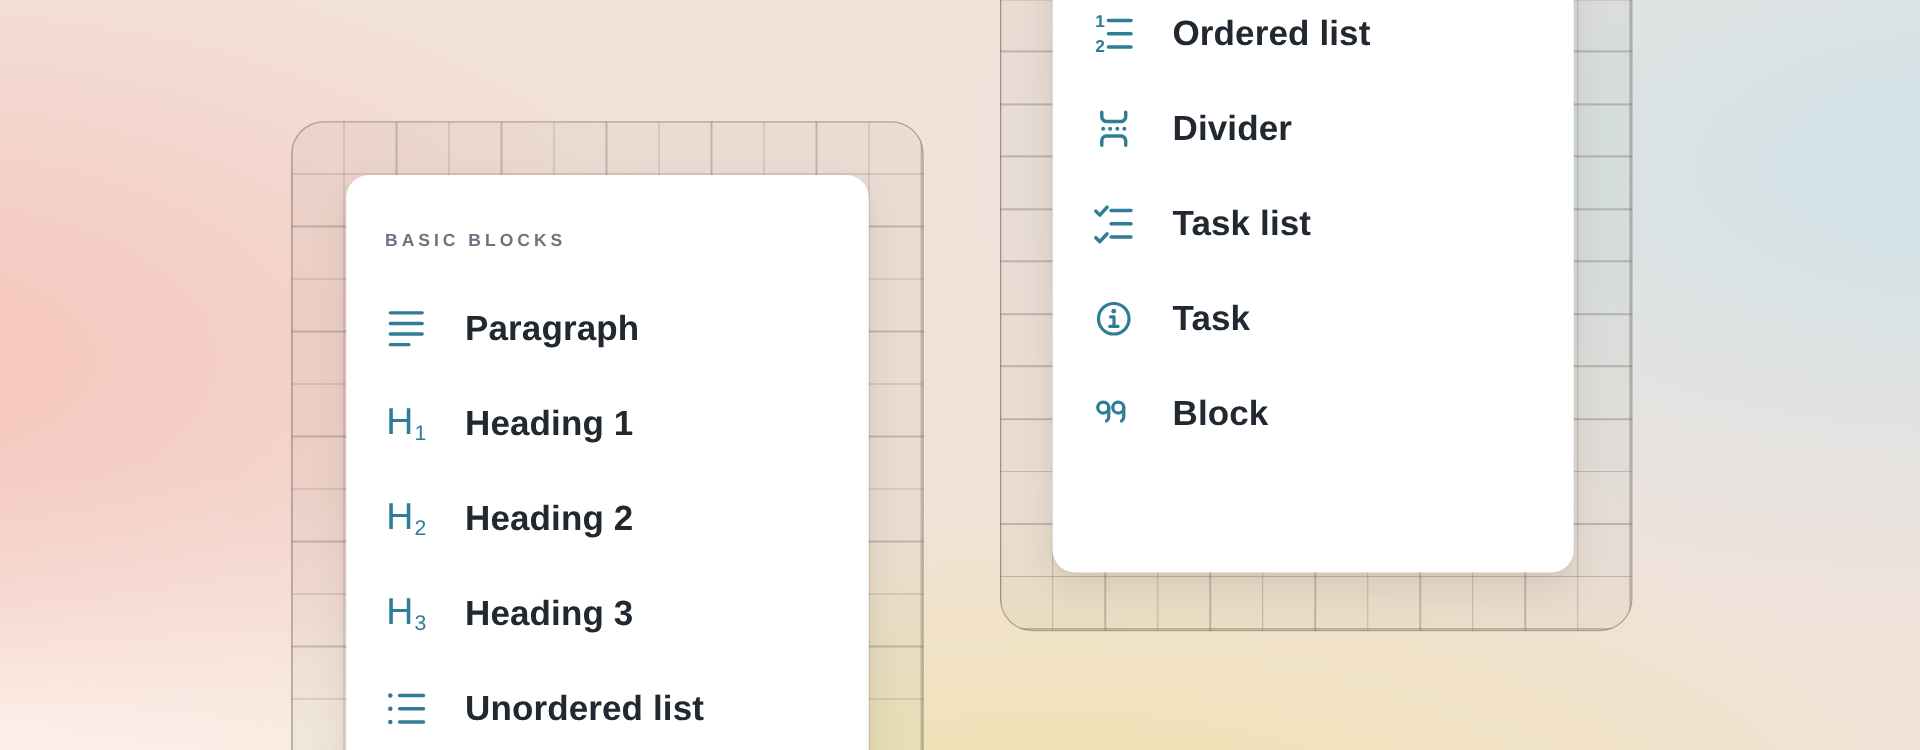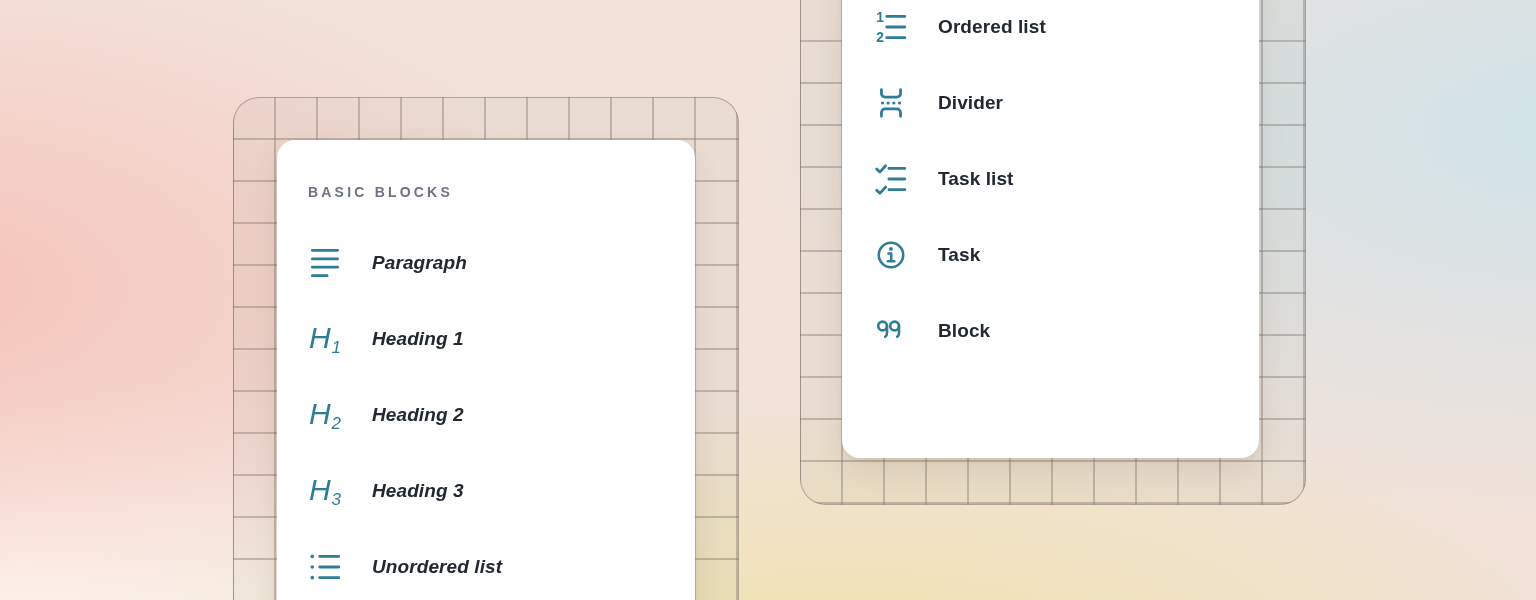--- a/index.html
+++ b/index.html
@@ -27,29 +27,29 @@
     box-shadow:0 12px 28px rgba(90,70,60,0.12), 0 2px 6px rgba(0,0,0,0.04);
     box-sizing:border-box;
   }
   #card-left{left:277px;top:140px;width:418px;height:520px;padding:42px 0 0 31px;}
   #card-right{left:842px;top:-50px;width:417px;height:508px;padding:53px 0 0 32px;}
   .section-label{
     font-size:14px;line-height:20px;font-weight:700;letter-spacing:3.2px;
     color:var(--section-gray,#6B7380);
   }
   .menu-list{display:flex;flex-direction:column;gap:28px;}
-  #card-left .menu-list{margin-top:37px;font-style:italic;}
+  #card-left .menu-list{margin-top:37px;}
   .menu-item{display:flex;align-items:center;height:48px;cursor:pointer;}
   .menu-item .icon{
     width:34px;height:40px;display:flex;align-items:center;justify-content:center;
     color:var(--icon-teal,#2E7D95);flex:none;
   }
   .menu-item .icon svg{display:block;}
   .menu-item .label{
-    margin-left:30px;font-size:19px;font-weight:600;letter-spacing:0.1px;
+    margin-left:30px;font-size:28px;font-weight:600;letter-spacing:0.1px;
     color:var(--label-dark,#212830);white-space:nowrap;
   }
   .h-glyph{font-size:30px;font-weight:400;color:var(--icon-teal,#2E7D95);line-height:1;}
   .h-glyph sub{font-size:17px;vertical-align:-5px;margin-left:1px;}
 </style>
 </head>
 <body>
 
 <div id="stage">
   <div id="grid-left" class="grid-panel"></div>

